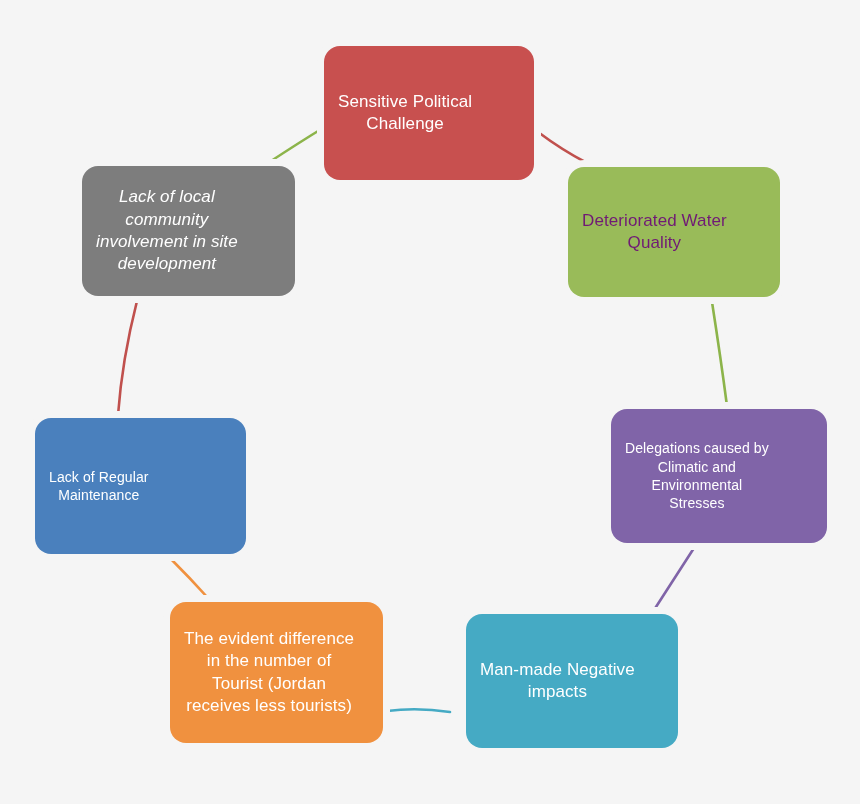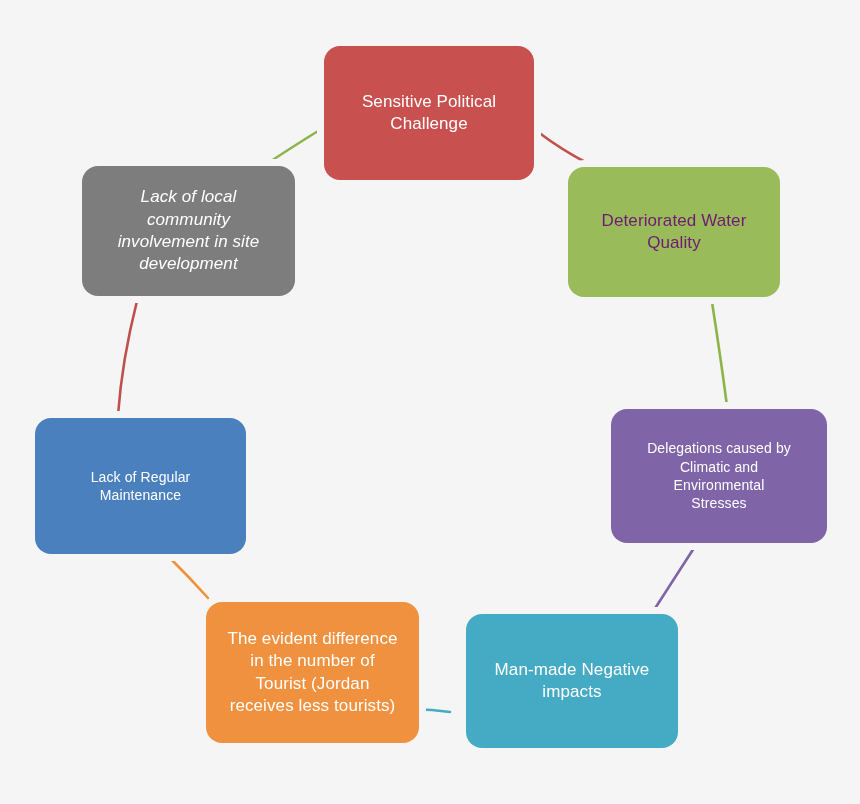--- a/index.html
+++ b/index.html
@@ -25,21 +25,21 @@
     width: 860px;
     height: 804px;
     pointer-events: none;
   }
   .node {
     position: absolute;
     box-sizing: border-box;
     border-radius: 16px;
     display: flex;
     align-items: center;
-    justify-content: center;
+    justify-content: flex-start;
     text-align: center;
     color: #ffffff;
     line-height: 1.32;
     padding: 6px 14px;
     box-shadow: 0 0 0 7px #f5f5f5;
   }
   .node-label {
     display: block;
     white-space: pre-line;
     font-weight: 400;
@@ -73,21 +73,21 @@
       <div class="node" style="left: 611px; top: 409px; width: 216px; height: 134px; background: rgb(128, 100, 168); color: rgb(255, 255, 255); font-size: 14px;">
         <span class="node-label">Delegations caused by
 Climatic and
 Environmental
 Stresses</span>
       </div>
       <div class="node" style="left: 454px; top: 614px; width: 212px; height: 134px; background: rgb(69, 170, 196); color: rgb(255, 255, 255); font-size: 17px; margin-left: 12px;">
         <span class="node-label">Man-made Negative
 impacts</span>
       </div>
-      <div class="node" style="left: 170px; top: 602px; width: 213px; height: 141px; background: rgb(240, 145, 63); color: rgb(255, 255, 255); font-size: 17px; margin-left: 36px;">
+      <div class="node" style="left: 170px; top: 602px; width: 213px; height: 141px; background: rgb(240, 145, 63); color: rgb(255, 255, 255); font-size: 17px;">
         <span class="node-label">The evident difference
 in the number of
 Tourist (Jordan
 receives less tourists)</span>
       </div>
       <div class="node" style="left: 35px; top: 418px; width: 211px; height: 136px; background: rgb(74, 128, 189); color: rgb(255, 255, 255); font-size: 14px;">
         <span class="node-label">Lack of Regular
 Maintenance</span>
       </div>
       <div class="node" style="left: 82px; top: 166px; width: 213px; height: 130px; background: rgb(125, 125, 125); color: rgb(255, 255, 255); font-size: 17px; font-style: italic;">

